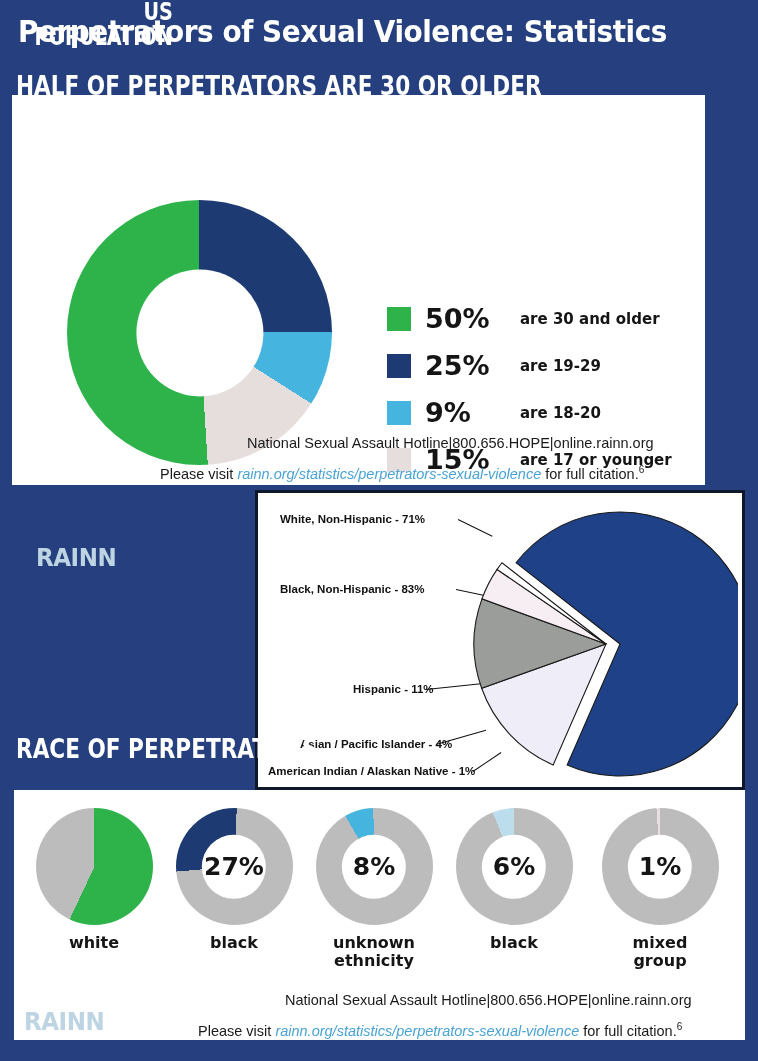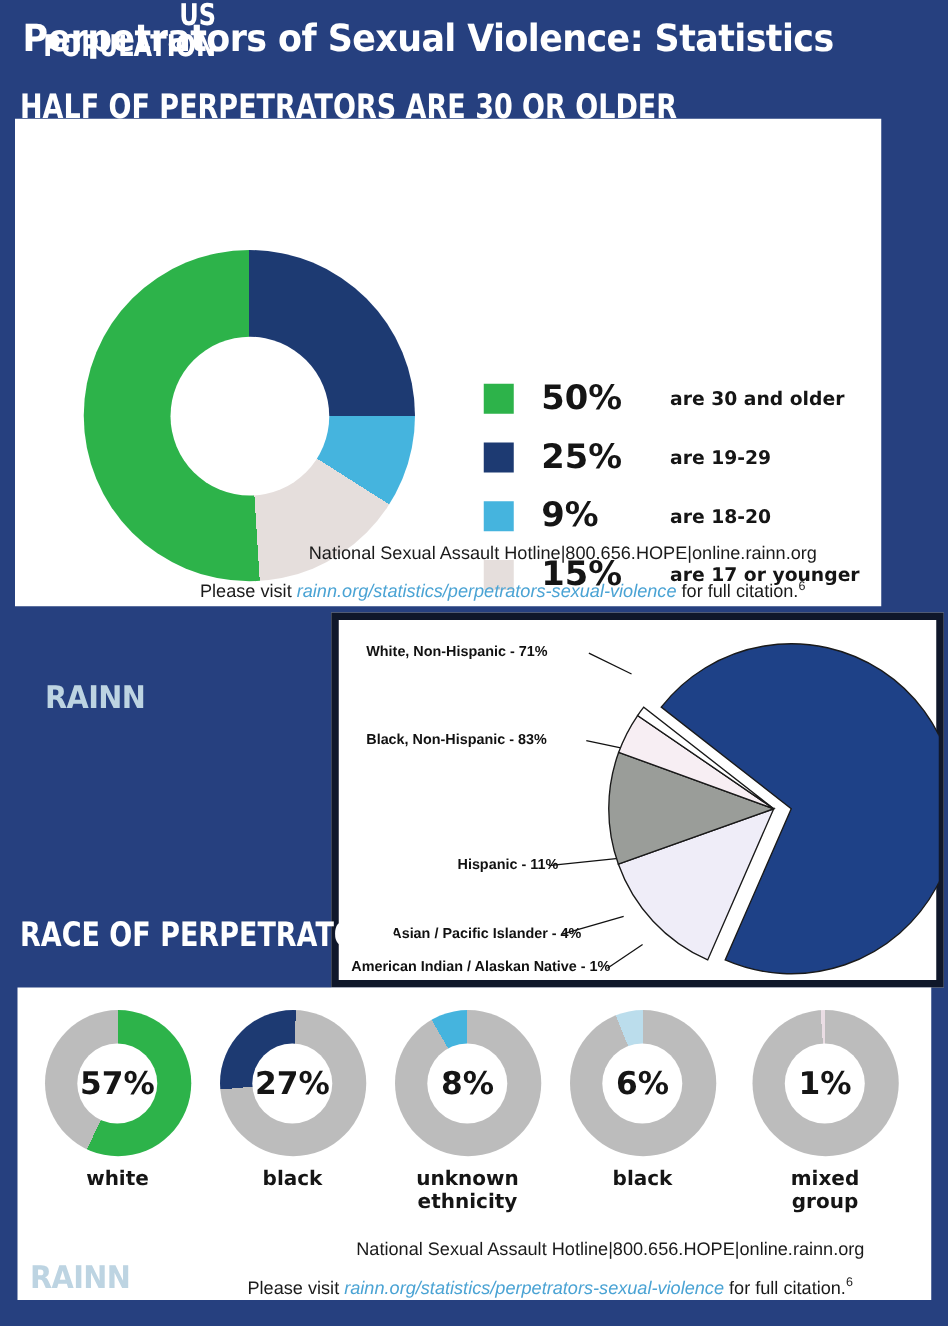--- a/index.html
+++ b/index.html
@@ -34,33 +34,33 @@
     position:absolute;color:#ffffff;font-weight:bold;
     font-family:"DejaVu Sans", sans-serif;
     font-size:24px;text-align:right;line-height:1.05;
     transform:scaleX(0.80);transform-origin:right center;
     white-space:nowrap;z-index:1;
   }
 
   
   .panel{position:absolute;background:#ffffff;}
   #panel-age{left:12px;top:95px;width:693px;height:390px;}
-  #panel-pie{left:265px;top:490px;width:490px;height:300px;border:6px solid #0f172a;box-sizing:border-box;}
+  #panel-pie{left:255px;top:490px;width:490px;height:300px;border:3px solid #0f172a;box-sizing:border-box;}
   #panel-race{left:14px;top:790px;width:731px;height:250px;}
 
   
   .donut-big{position:absolute;left:55px;top:105px;width:265px;height:265px;}
   .donut-big .hole{
     position:absolute;left:50%;top:50%;width:48%;height:48%;
     transform:translate(-50%,-50%);background:#ffffff;border-radius:50%;
   }
 
   
   .legend{position:absolute;left:375px;top:200px;}
-  .legend-row{display:flex;align-items:center;height:47px;gap:8px;}
+  .legend-row{display:flex;align-items:center;height:47px;}
   .legend-sw{width:24px;height:24px;flex:0 0 24px;margin-right:14px;}
   .legend-pct{
     font-size:27px;font-weight:bold;color:#151515;
     font-family:"DejaVu Sans", sans-serif;
     min-width:72px;display:inline-block;
   }
   .legend-desc{
     font-size:15px;font-weight:bold;color:#151515;
     font-family:"DejaVu Sans", sans-serif;
     margin-left:23px;
@@ -181,23 +181,20 @@
   </div>
 
   <div class="section-head" id="head-race">RACE OF PERPETRATORS</div>
 
   <div class="panel" id="panel-race"></div>
 
   <div id="gauge-host">
       <div class="mini-wrap" style="left: 24px;">
         <div class="mini-donut">
           <div style="position: absolute; inset: 0px; border-radius: 50%; background: conic-gradient(rgb(45, 179, 74) 0deg, rgb(45, 179, 74) 205.2deg, rgb(188, 188, 188) 205.2deg, rgb(188, 188, 188) 360deg);"></div>
-          <div class="hole">
-            <span class="mini-pct">57%</span>
-          </div>
         </div>
         <div class="mini-label">
           <div>white</div>
         </div>
       </div>
       <div class="mini-wrap" style="left: 164px;">
         <div class="mini-donut">
           <div style="position: absolute; inset: 0px; border-radius: 50%; background: conic-gradient(from -95deg, rgb(29, 58, 114) 0deg, rgb(29, 58, 114) 97.2deg, rgb(188, 188, 188) 97.2deg, rgb(188, 188, 188) 360deg);"></div>
           <div class="hole">
             <span class="mini-pct">27%</span>

